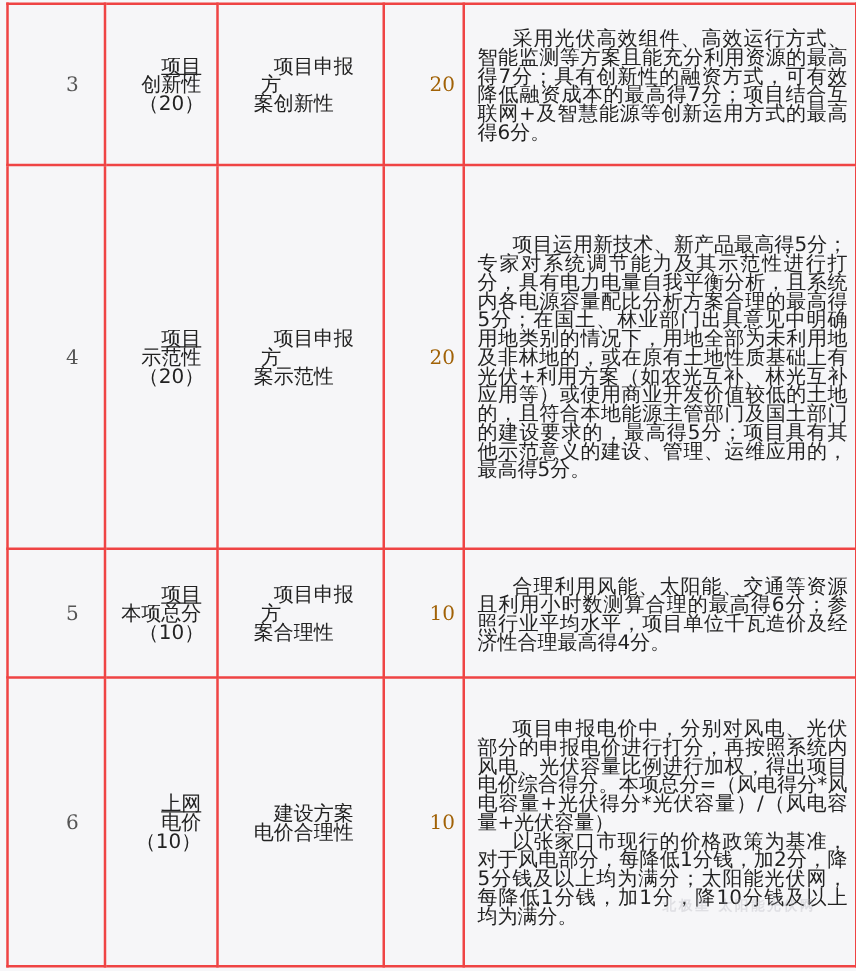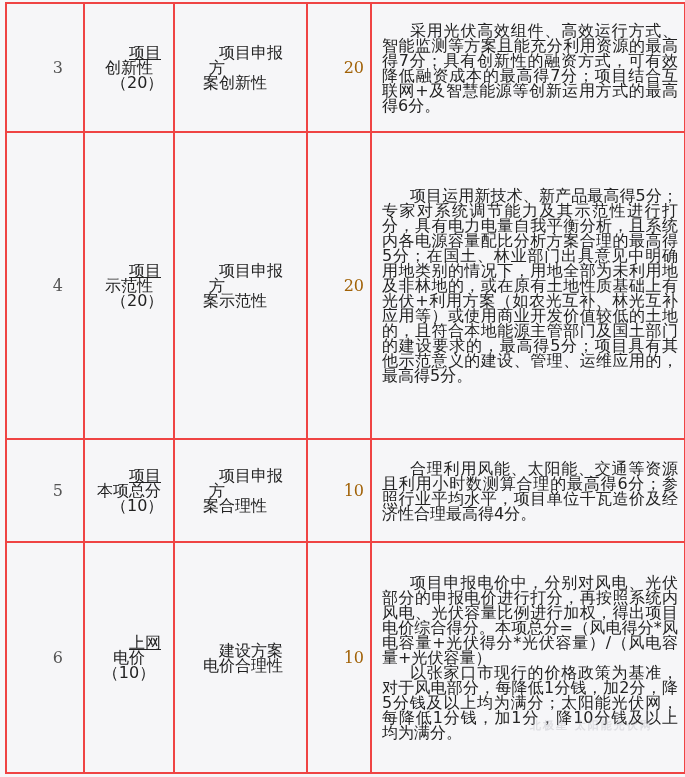--- a/index.html
+++ b/index.html
@@ -34,21 +34,21 @@
   tr.r4 { height: 307px; }
   tr.r5 { height: 103px; }
   tr.r6 { height: 231px; }
   .no {
     text-align: right; padding-right: 20px !important;
     font-family: "DejaVu Serif", "Liberation Serif", serif;
     color: #555; font-size: 14px;
   }
   .item { padding: 0 12px 0 12px !important; text-align: left; }
   .item .l1 { display: block; text-align: right; padding-right: 0; text-decoration: underline; }
-  .item .l2 { display: block; text-align: center; }
+  .item .l2 { display: block; text-align: right; }
   .item .l3 { display: block; text-align: right; padding-left: 14px; }
   .basis { padding: 0 14px 0 34px !important; }
   .basis .first { display: block; text-indent: 10px; }
   .basis .second { display: block; margin-left: -6px; }
   .score-col {
     text-align: right; padding-right: 6px !important;
     font-family: "DejaVu Serif", "Liberation Serif", serif;
     color: #a16207;
   }
   .detail { padding: 2px 6px 2px 10px !important; text-align: justify; font-size: 14px; line-height: 25.5px; }

